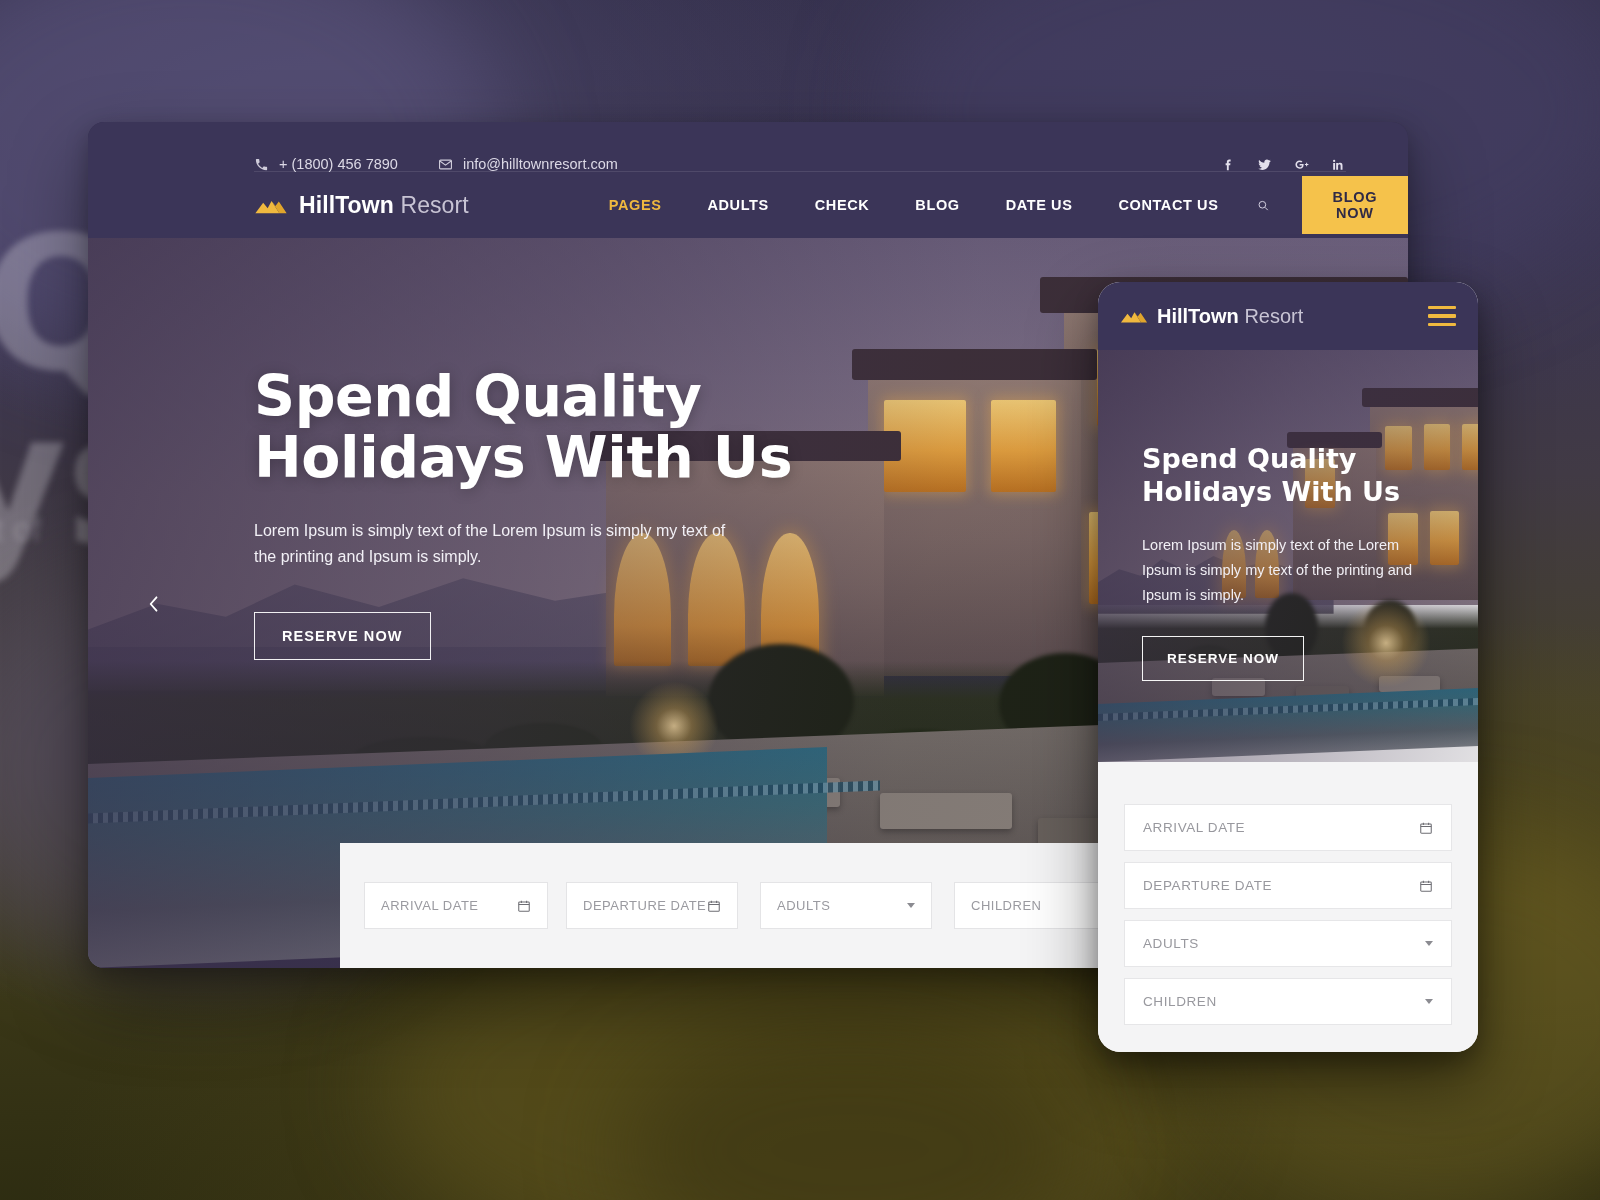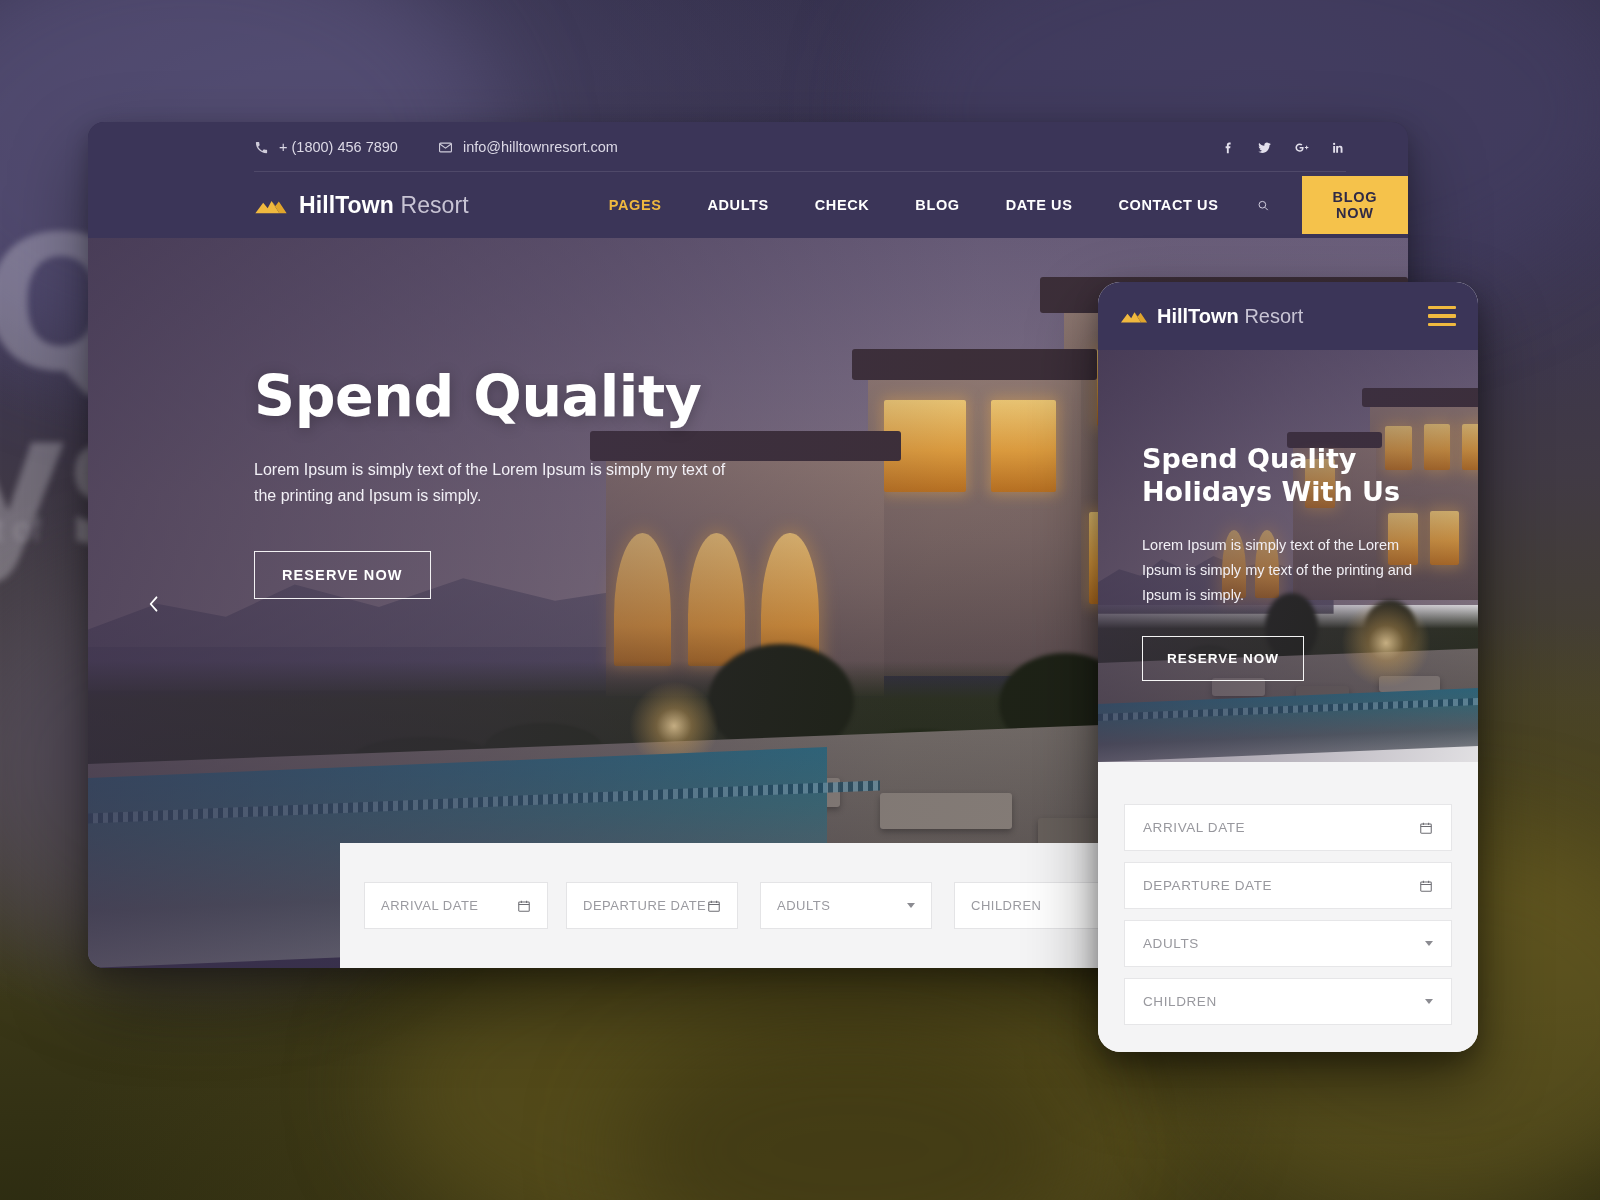--- a/index.html
+++ b/index.html
@@ -47,21 +47,21 @@
     position:absolute; left:88px; top:122px;
     width:1320px; height:846px;
     border-radius:16px;
     overflow:hidden;
     background:#35314e;
     box-shadow:0 34px 78px rgba(0,0,0,0.42), 0 8px 22px rgba(0,0,0,0.26);
   }
 
   .topbar {
     height:50px; background:#3b3558;
-    display:flex; align-items:center;
+    display:flex; align-items:flex-end;
     padding:0 62px 0 166px;
     position:relative; z-index:6;
   }
   .topbar:after {
     content:""; position:absolute; left:166px; right:62px; bottom:0;
     height:1px; background:rgba(255,255,255,0.10);
   }
   .tb-item { display:flex; align-items:center; gap:10px; color:#dcd9e6; font-size:14.5px; }
   .tb-item + .tb-item { margin-left:40px; }
   .tb-ico { width:15px; height:15px; display:block; opacity:.92; }
@@ -379,20 +379,21 @@
 
     <div class="carousel-prev">
       <svg viewBox="0 0 24 24" fill="none" stroke="currentColor" stroke-width="2.2" stroke-linecap="round" stroke-linejoin="round">
           <path d="M15 4 L8 12 L15 20"></path>
         </svg>
     </div>
 
     <div class="hero-copy">
       <div class="hero-h1">
         <div>Spend Quality</div>
+        <div>Holidays With Us</div>
       </div>
       <p class="hero-p">Lorem Ipsum is simply text of the Lorem Ipsum is simply my text of the printing and Ipsum is simply.</p>
       <button class="btn-reserve">RESERVE NOW</button>
     </div>
 
     <div class="booking">
       <div class="bk-field bk-f1">
         <span>ARRIVAL DATE</span>
         <svg class="bk-ico" viewBox="0 0 24 24" fill="none" stroke="currentColor" stroke-width="1.8">
             <rect x="3" y="5" width="18" height="16" rx="1.5"></rect>

